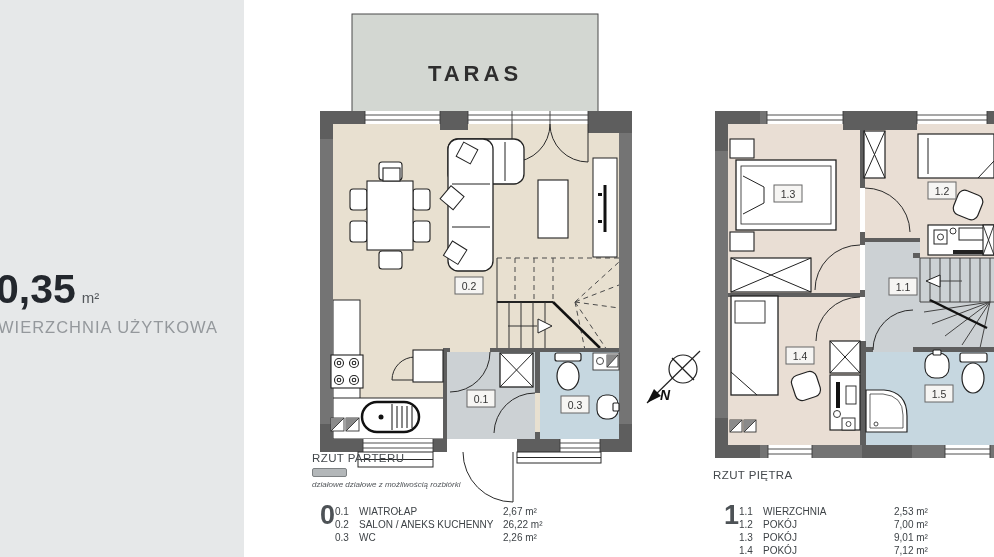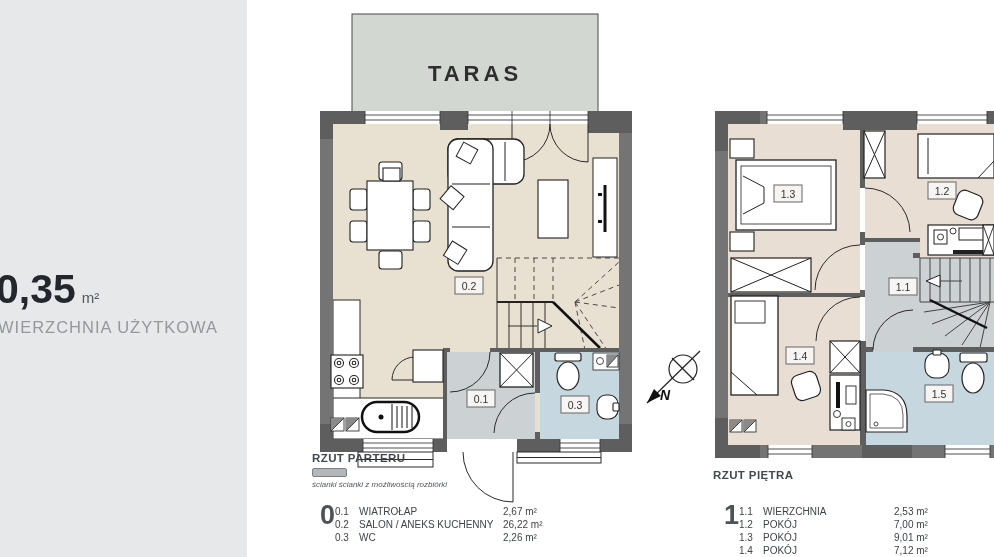--- a/index.html
+++ b/index.html
@@ -1,36 +1,35 @@
 <!DOCTYPE html>
 <html><head>
 <meta charset="utf-8">
 <style>
   html,body{margin:0;padding:0;}
   body{
     width:994px;height:557px;position:relative;background:#ffffff;
     font-family:"Liberation Sans",sans-serif;overflow:hidden;
   }
   .panel{
-    position:absolute;left:0;top:0;width:219px;height:557px;
+    position:absolute;left:0;top:0;width:244px;height:557px;
     background:#e6e8e9;
-    padding-left:28px;
   }
   .area-line{position:absolute;left:-4px;top:266px;white-space:nowrap;}
   .area-value{font-size:41px;font-weight:700;color:#23272d;letter-spacing:0;}
   .area-unit{font-size:15px;color:#53575b;margin-left:6px;font-weight:400;}
   .area-caption{
     position:absolute;left:-2px;top:318px;font-size:16.5px;letter-spacing:1px;
     color:#94989c;white-space:nowrap;
   }
   svg{position:absolute;left:0;top:0;}
   svg text{font-family:"Liberation Sans",sans-serif;}
   .room-label{font-size:10.5px;fill:#333;}
   .legend{position:absolute;color:#3e4347;}
-  .legend-title{font-size:11.5px;font-weight:700;color:#43484c;letter-spacing:.4px;}
+  .legend-title{font-size:11.5px;font-weight:400;color:#43484c;letter-spacing:.4px;}
   .chip{
     width:33px;height:7px;background:#b3b7b9;border:1px solid #7d8183;
     border-radius:2px;margin-top:4px;
   }
   .legend-note{font-size:8px;font-style:italic;color:#515559;margin-top:3px;white-space:nowrap;}
   .rows-wrap{position:absolute;display:flex;align-items:flex-start;}
   .big-num{font-size:27px;font-weight:700;color:#4d5256;line-height:23px;width:15px;}
   .rows{margin-top:1px;}
   .lrow{display:flex;font-size:10px;line-height:13px;color:#3e4347;}
   .lcode{width:24px;}
@@ -372,21 +371,21 @@
     <path d="M700,351 L647,403"></path>
     <path d="M672,358 L694,380"></path>
     <polygon points="647,403 661,396 654,389" fill="#111" stroke="none"></polygon>
     <text x="665" y="400" text-anchor="middle" font-size="14" font-weight="700" font-style="italic" fill="#111" stroke="none">N</text>
   </g>
 </svg>
 
 <div class="legend" style="left:312px;top:452px;">
   <div class="legend-title">RZUT PARTERU</div>
   <div class="chip"></div>
-  <div class="legend-note">ścianki ścianki z możliwością rozbiórki</div>
+  <div class="legend-note">działowe działowe z możliwością rozbiórki</div>
 </div>
 
 <div class="rows-wrap" style="left:320px;top:504px;">
   <div class="big-num">0</div>
   <div class="rows g-rows">
     <div class="lrow">
       <span class="lcode">0.1</span>
       <span class="lname">WIATROŁAP</span>
       <span class="larea">2,67 m²</span>
     </div>

